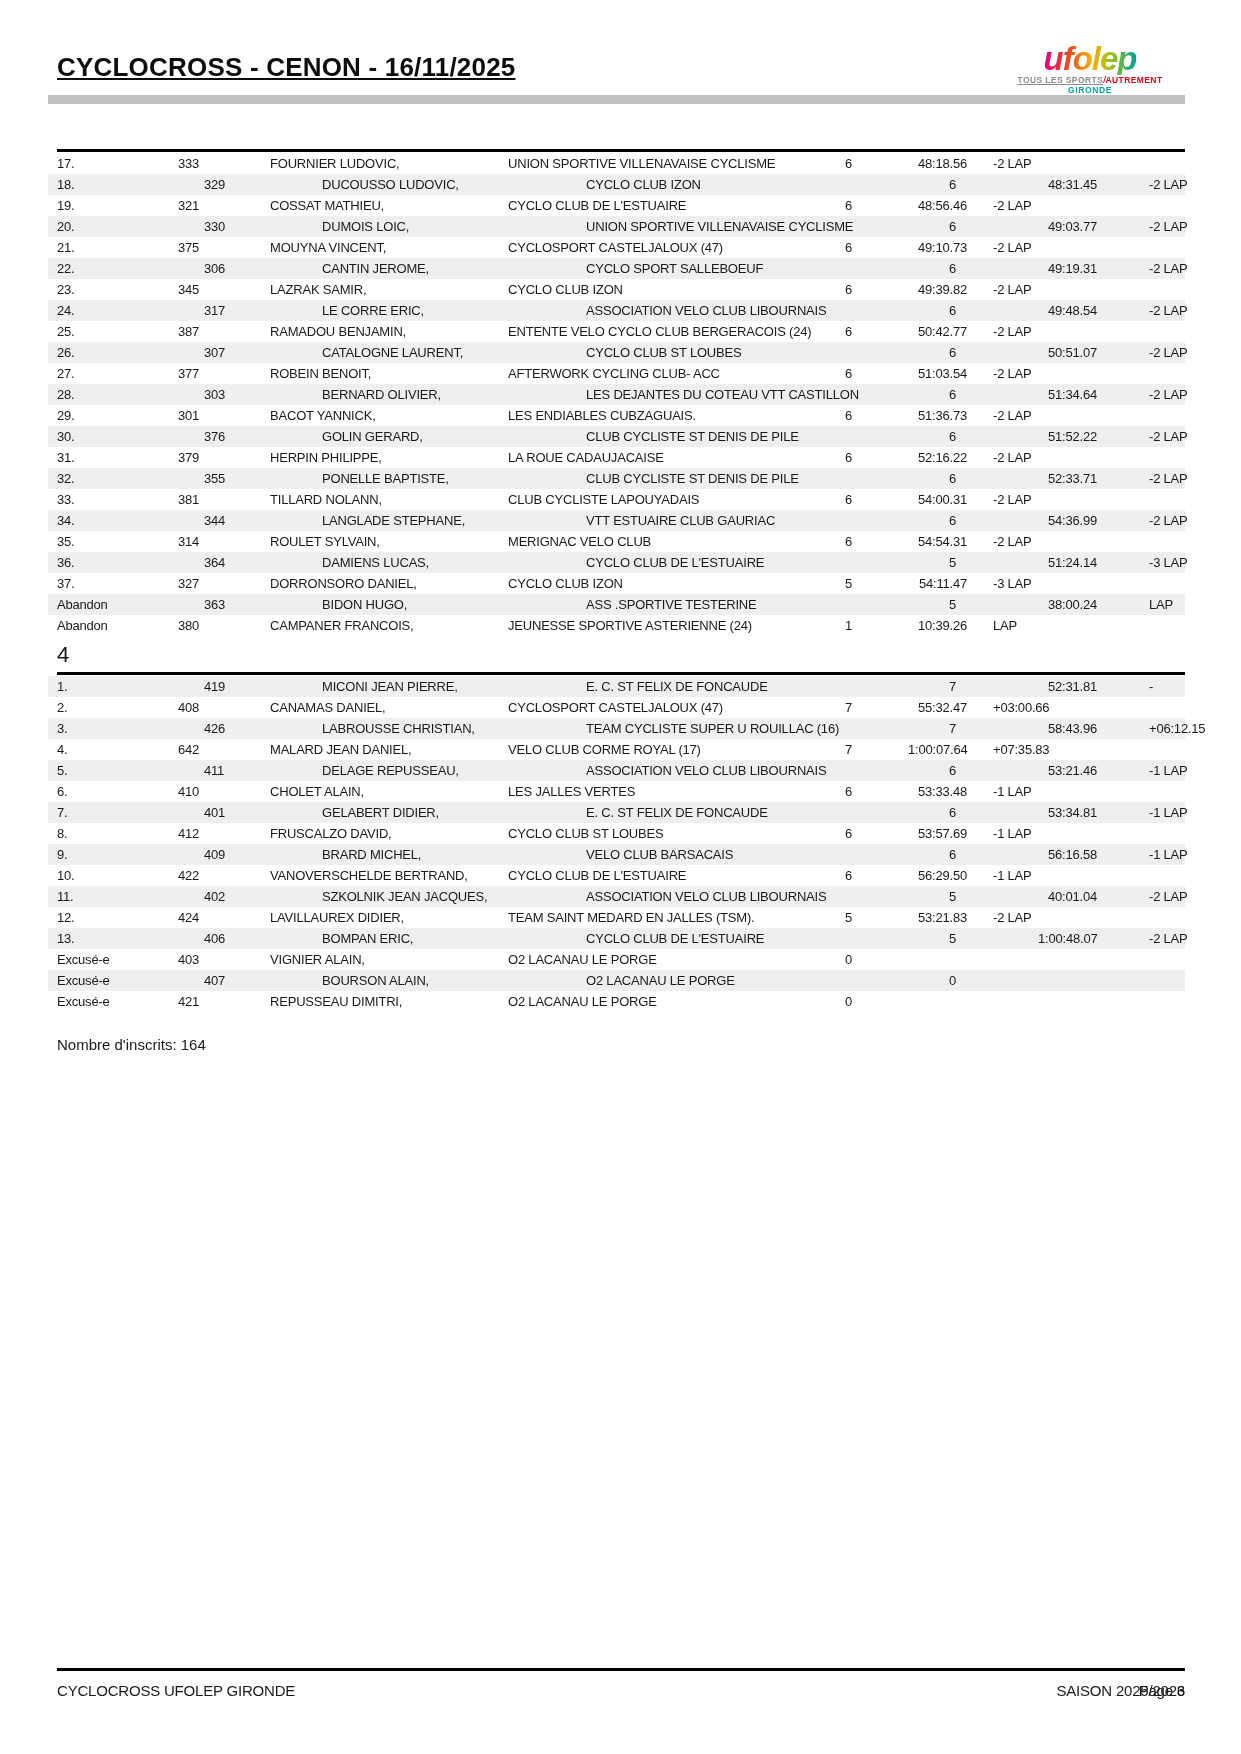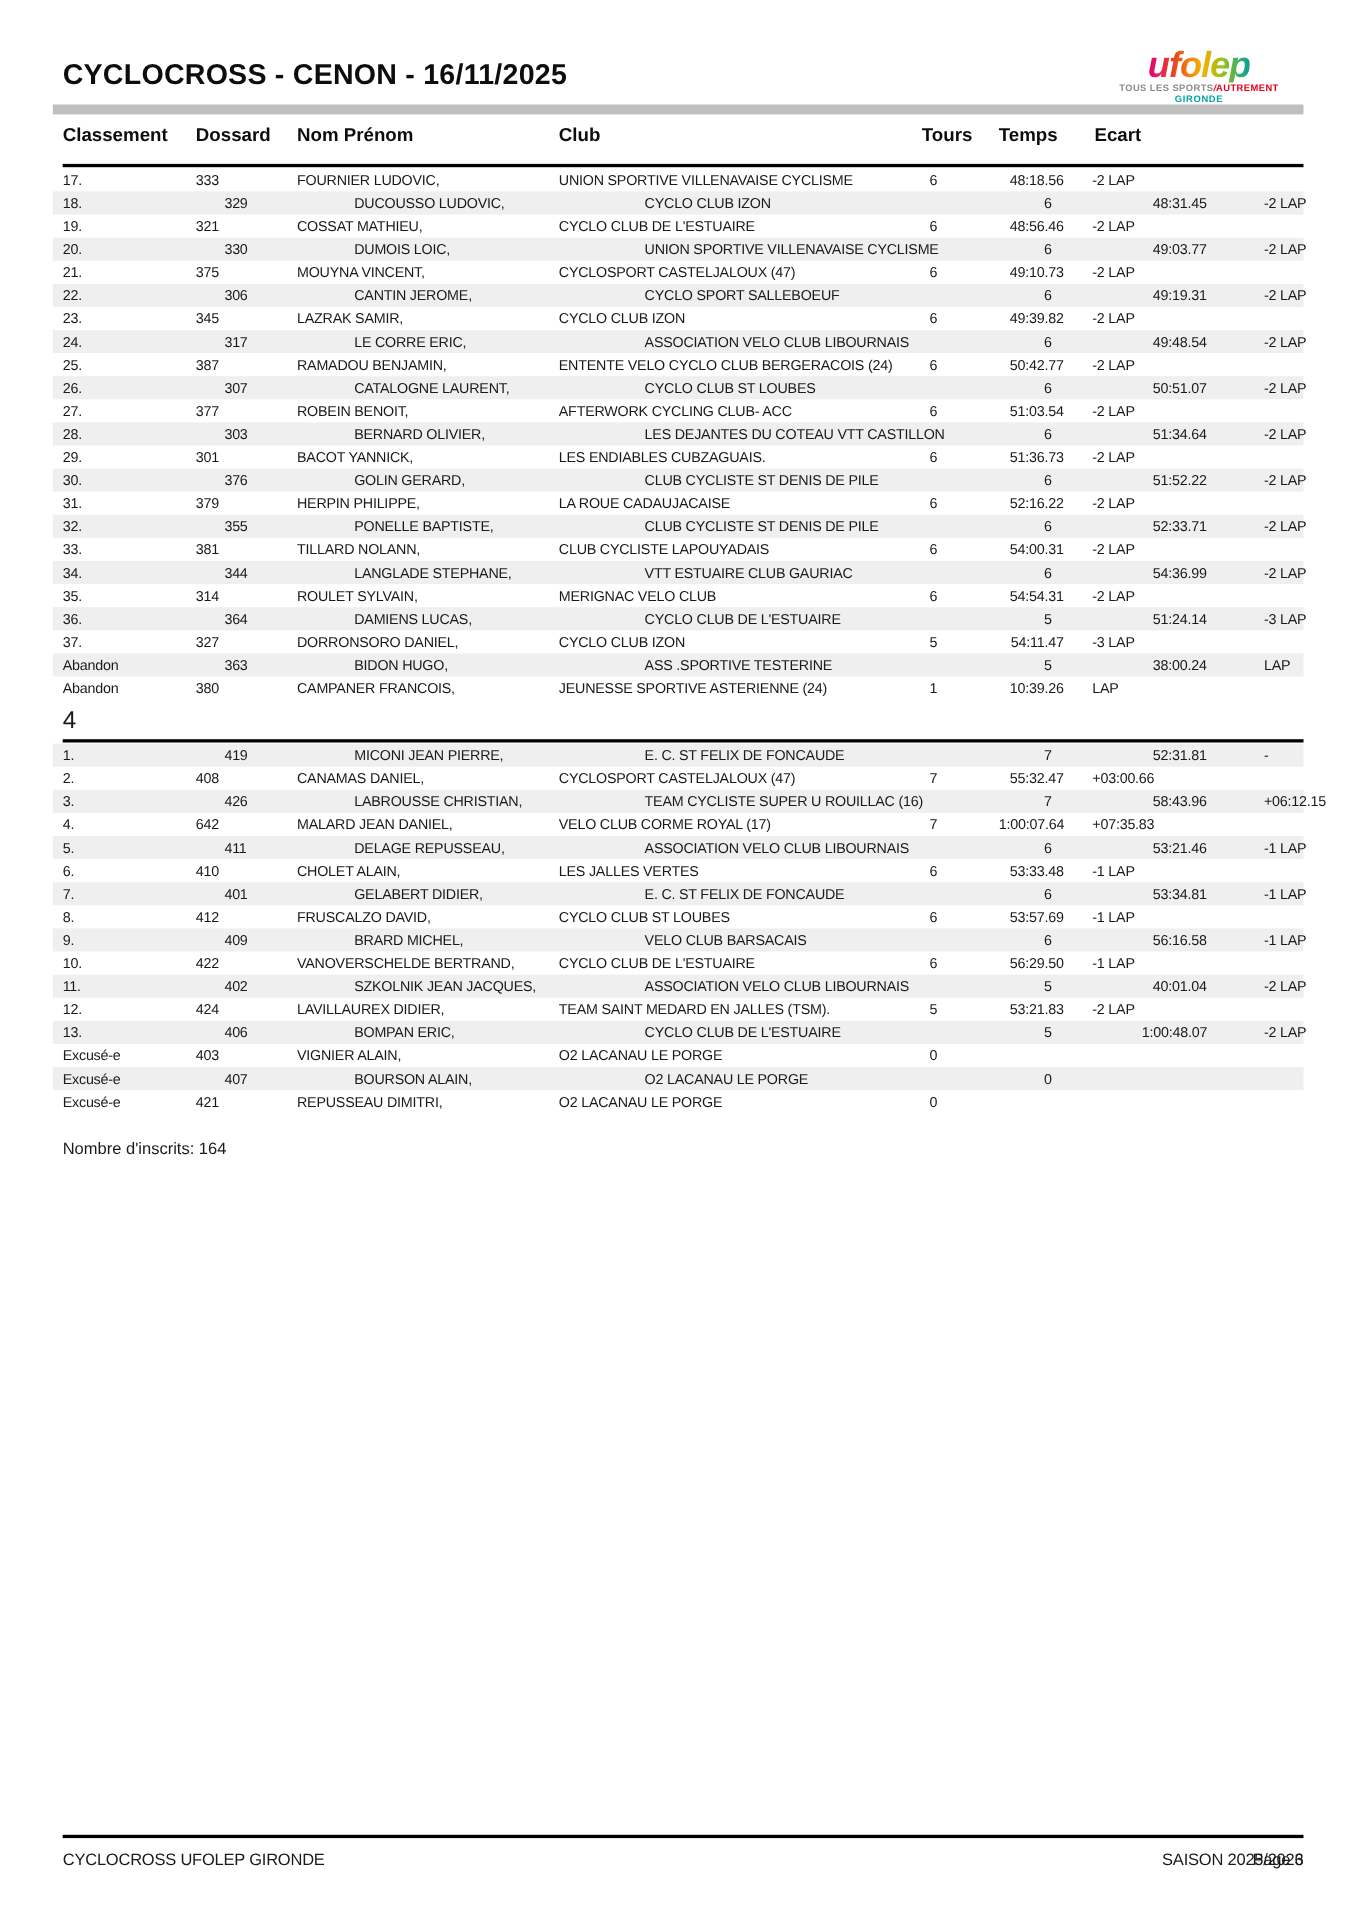--- a/index.html
+++ b/index.html
@@ -7,40 +7,40 @@
     position:relative;
     width:1241px;height:1754px;
     background:#ffffff;
     font-family:"Liberation Sans", sans-serif;
     color:#111111;
     overflow:hidden;
   }
   
   .doc-title{
     position:absolute;left:57px;top:52px;
-    font-size:26px;font-weight:bold;letter-spacing:0.2px;color:#0d0d0d;
+    font-size:26px;font-weight:bold;letter-spacing:0.2px;color:#0d0d0d;text-decoration:underline;
   }
   .title-bar{
     position:absolute;left:48px;top:95px;width:1137px;height:9px;
     background:#bfbfbf;
   }
   .logo{
     position:absolute;right:56px;top:42px;width:190px;text-align:center;
   }
   .logo-brand{
     display:inline-block;
     font-size:33px;font-weight:bold;font-style:italic;
     letter-spacing:-1px;
     background:linear-gradient(90deg,#e5007d 0%,#e94e1b 28%,#f9b000 52%,#95c11f 74%,#00a19a 100%);
     -webkit-background-clip:text;background-clip:text;
     -webkit-text-fill-color:transparent;color:transparent;
     line-height:1;
   }
   .logo-tagline{font-size:8.5px;font-weight:bold;line-height:10px;white-space:nowrap;}
-  .logo-tagline .t-left{color:#8c8c8c;letter-spacing:0.4px;}
+  .logo-tagline .t-left{color:#8c8c8c;letter-spacing:0.4px;text-decoration:underline;}
   .logo-tagline .t-slash{color:#e2001a;font-style:italic;font-weight:bold;}
   .logo-tagline .t-right{color:#e2001a;letter-spacing:0.4px;}
   .logo-region{font-size:8.5px;font-weight:bold;color:#00a5a0;letter-spacing:0.6px;line-height:10px;}
   
   .thead{
     position:absolute;left:57px;top:113px;width:1128px;
     display:grid;grid-template-columns:121px 92px 238px 330px 70px 72px 1fr;
     font-size:17px;font-weight:bold;color:#0d0d0d;
   }
   .thead .h6{padding-left:15px;}
@@ -82,29 +82,20 @@
   <div class="logo">
     <span class="logo-brand">ufolep</span>
     <div class="logo-tagline">
       <span class="t-left">TOUS LES SPORTS</span><span class="t-slash">/</span><span class="t-right">AUTREMENT</span>
     </div>
     <div class="logo-region">GIRONDE</div>
   </div>
 
   <div class="title-bar"></div>
 
-  <div class="thead">
-    <div class="h0">Classement</div>
-    <div class="h1">Dossard</div>
-    <div class="h2">Nom Prénom</div>
-    <div class="h3">Club</div>
-    <div class="h4">Tours</div>
-    <div class="h5">Temps</div>
-    <div class="h6">Ecart</div>
-  </div>
   <div class="thead-rule"></div>
 
   <div class="tbody">
       <div class="trow">
         <div class="c0">17.</div>
         <div class="c1">333</div>
         <div class="c2">FOURNIER LUDOVIC,</div>
         <div class="c3">UNION SPORTIVE VILLENAVAISE CYCLISME</div>
         <div class="c4">6</div>
         <div class="c5">48:18.56</div>

